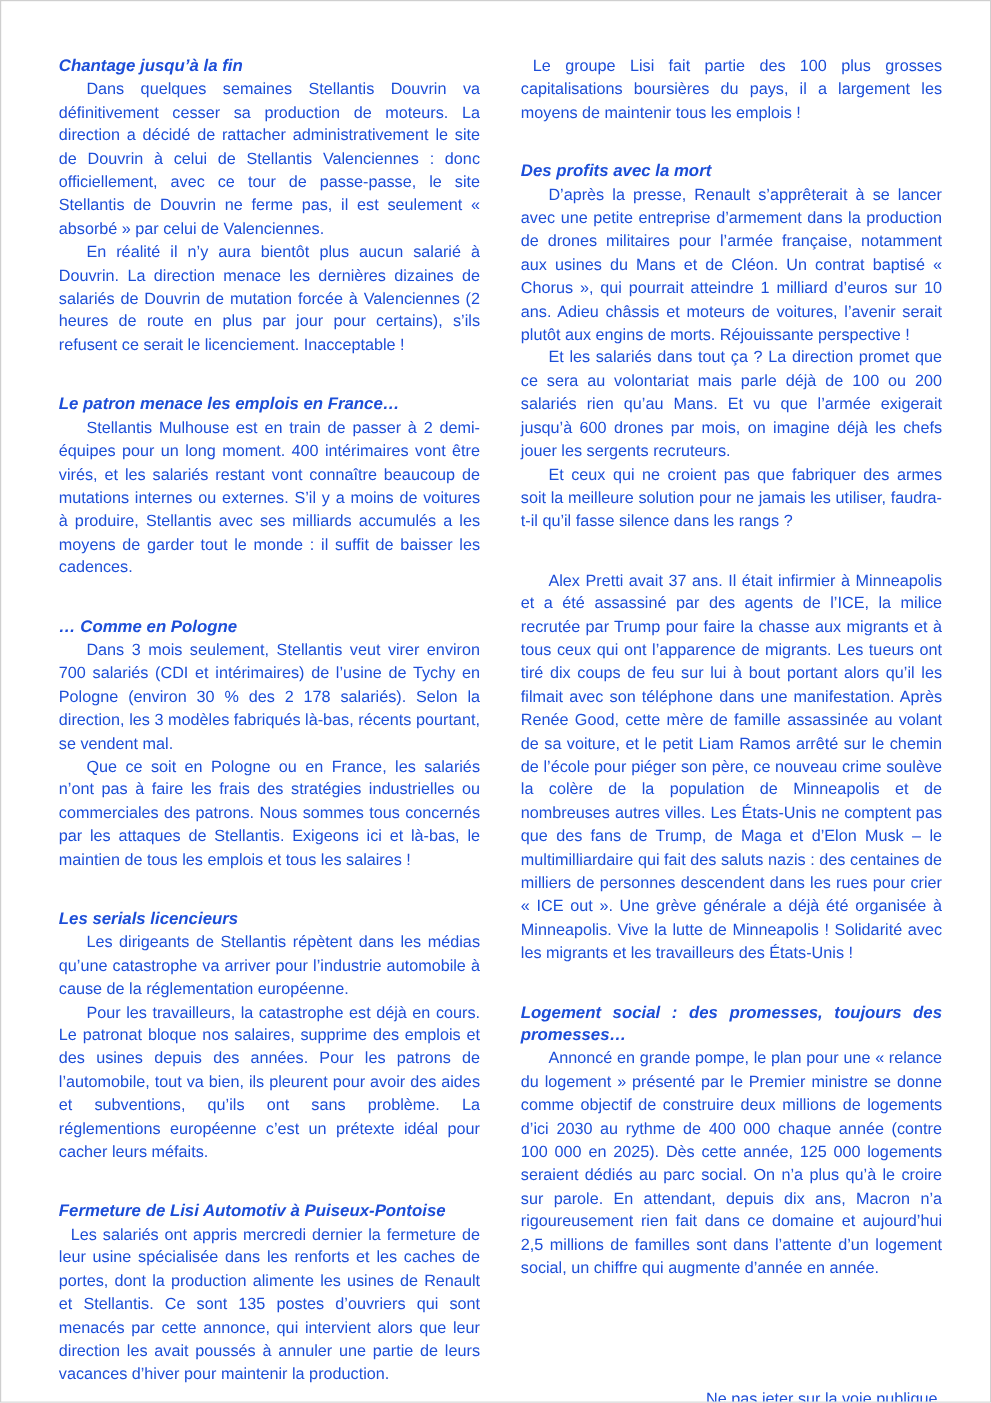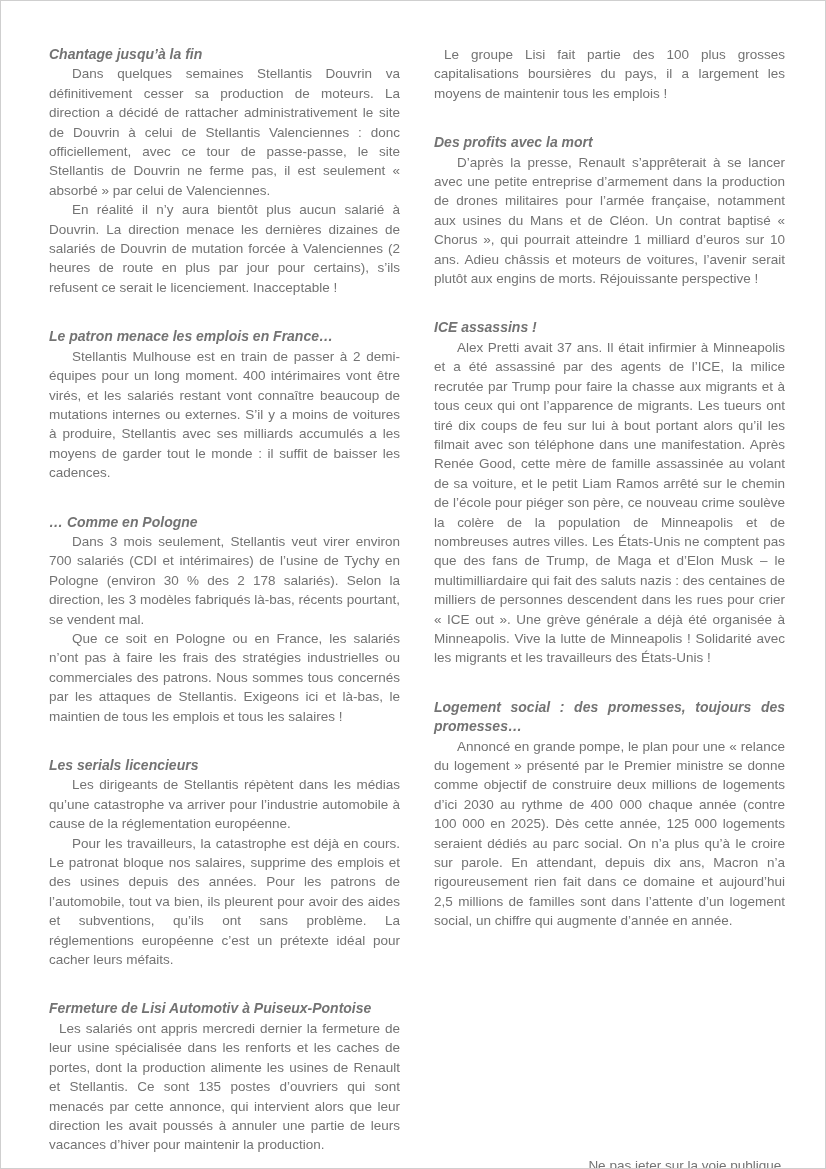--- a/index.html
+++ b/index.html
@@ -11,21 +11,21 @@
     position: relative;
     box-sizing: border-box;
     width: 826px;
     height: 1169px;
     background: #ffffff;
     border: 1px solid #cfcfcf;
     padding: 44px 40px 12px 48px;
     display: flex;
     flex-direction: column;
     overflow: hidden;
-    color: #737373;
+    color: #1d4ed8;
     font-family: "Liberation Sans", sans-serif;
   }
   .columns {
     display: flex;
     gap: 34px;
     flex: 1 1 auto;
   }
   .col {
     width: 352px;
     font-size: 13.5px;
@@ -93,24 +93,25 @@
     </div>
 
     <div class="col">
       <section class="section">
         <p class="para small-indent">Le groupe Lisi fait partie des 100 plus grosses capitalisations boursières du pays, il a largement les moyens de maintenir tous les emplois !</p>
       </section>
 
       <section class="section">
         <h3 class="heading">Des profits avec la mort</h3>
         <p class="para">D’après la presse, Renault s’apprêterait à se lancer avec une petite entreprise d’armement dans la production de drones militaires pour l’armée française, notamment aux usines du Mans et de Cléon. Un contrat baptisé « Chorus », qui pourrait atteindre 1 milliard d’euros sur 10 ans. Adieu châssis et moteurs de voitures, l’avenir serait plutôt aux engins de morts. Réjouissante perspective !</p>
+        <p class="para">Et les salariés dans tout ça ? La direction promet que ce sera au volontariat mais parle déjà de 100 ou 200 salariés rien qu’au Mans. Et vu que l’armée exigerait jusqu’à 600 drones par mois, on imagine déjà les chefs jouer les sergents recruteurs.</p>
+        <p class="para">Et ceux qui ne croient pas que fabriquer des armes soit la meilleure solution pour ne jamais les utiliser, faudra-t-il qu’il fasse silence dans les rangs ?</p>
       </section>
 
       <section class="section">
-        <h3 class="heading">ICE assassins !</h3>
         <p class="para">Alex Pretti avait 37 ans. Il était infirmier à Minneapolis et a été assassiné par des agents de l’ICE, la milice recrutée par Trump pour faire la chasse aux migrants et à tous ceux qui ont l’apparence de migrants. Les tueurs ont tiré dix coups de feu sur lui à bout portant alors qu’il les filmait avec son téléphone dans une manifestation. Après Renée Good, cette mère de famille assassinée au volant de sa voiture, et le petit Liam Ramos arrêté sur le chemin de l’école pour piéger son père, ce nouveau crime soulève la colère de la population de Minneapolis et de nombreuses autres villes. Les États-Unis ne comptent pas que des fans de Trump, de Maga et d’Elon Musk – le multimilliardaire qui fait des saluts nazis : des centaines de milliers de personnes descendent dans les rues pour crier « ICE out ». Une grève générale a déjà été organisée à Minneapolis. Vive la lutte de Minneapolis ! Solidarité avec les migrants et les travailleurs des États-Unis !</p>
       </section>
 
       <section class="section">
         <h3 class="heading">Logement social : des promesses, toujours des promesses…</h3>
         <p class="para">Annoncé en grande pompe, le plan pour une « relance du logement » présenté par le Premier ministre se donne comme objectif de construire deux millions de logements d’ici 2030 au rythme de 400 000 chaque année (contre 100 000 en 2025). Dès cette année, 125 000 logements seraient dédiés au parc social. On n’a plus qu’à le croire sur parole. En attendant, depuis dix ans, Macron n’a rigoureusement rien fait dans ce domaine et aujourd’hui 2,5 millions de familles sont dans l’attente d’un logement social, un chiffre qui augmente d’année en année.</p>
       </section>
     </div>
 
   </div>

